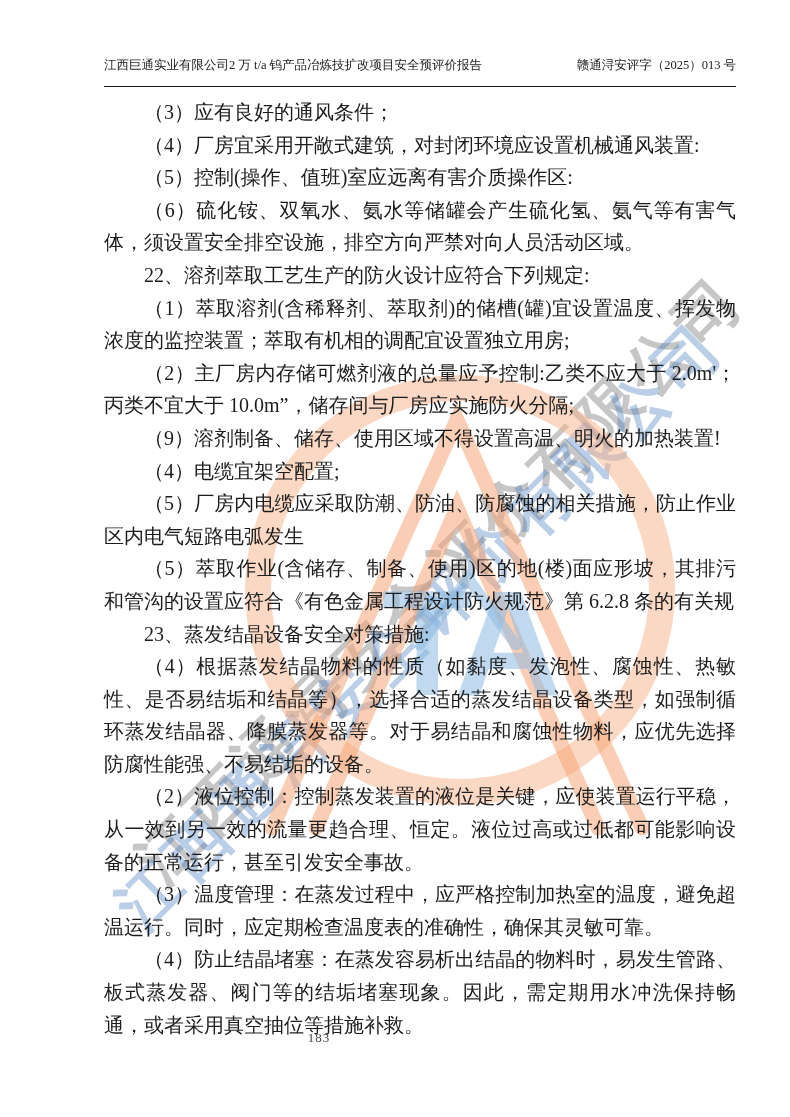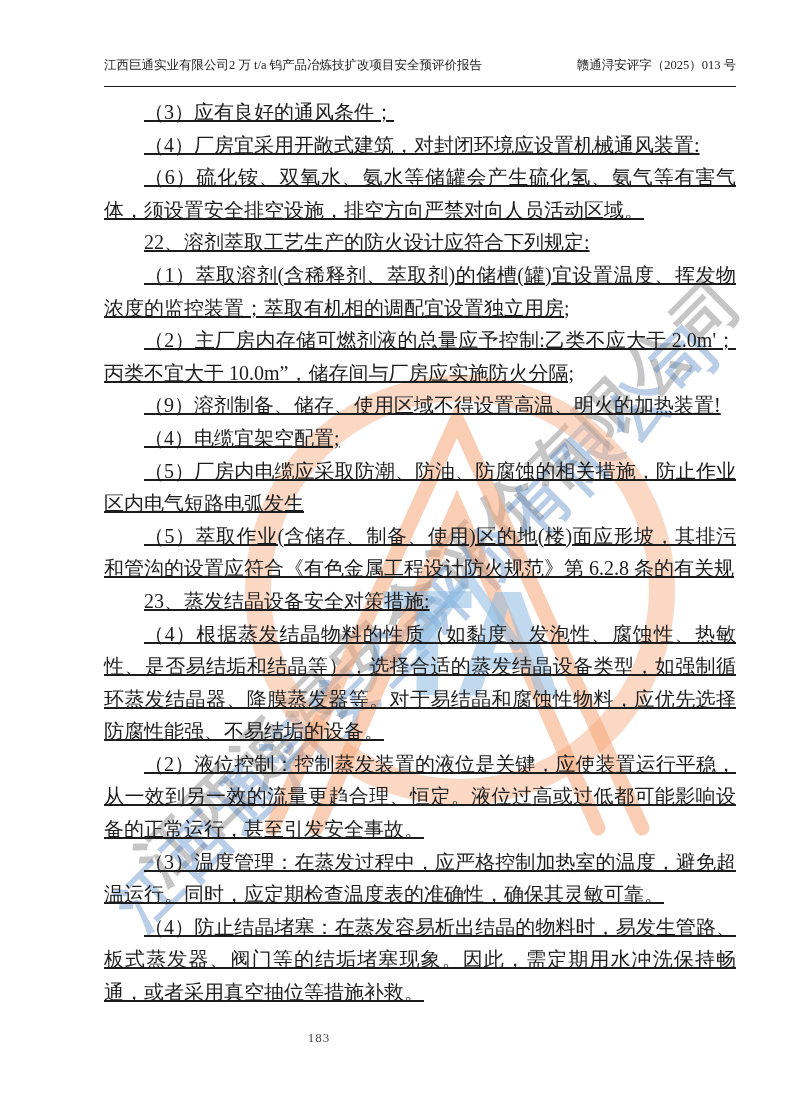--- a/index.html
+++ b/index.html
@@ -18,21 +18,21 @@
     display:flex;justify-content:space-between;align-items:flex-start;
     font-size:12.5px;color:#222;z-index:2;
   }
   #header-rule{
     position:absolute;left:104px;top:86px;width:632px;height:0;
     border-top:1.6px solid #1a1a1a;z-index:2;
   }
   
   #doc-body{
     position:absolute;left:104px;top:96px;width:632px;z-index:2;
-    font-size:20px;line-height:32.6px;text-align:justify;text-decoration:underline;
+    font-size:20px;line-height:32.6px;text-align:justify;
   }
   #doc-body p{margin:0;text-indent:2em;word-break:break-all;}
   
   #footer{
     position:absolute;left:0;top:1030px;width:638px;text-align:center;
     font-size:13px;letter-spacing:1px;color:#444;z-index:2;
   }
   
   #watermark{position:absolute;inset:0;z-index:1;pointer-events:none;}
   #wm-ring{
@@ -75,20 +75,21 @@
 
   <div id="header">
     <span>江西巨通实业有限公司2 万 t/a 钨产品冶炼技扩改项目安全预评价报告</span>
     <span>赣通浔安评字（2025）013 号</span>
   </div>
   <div id="header-rule"></div>
 
   <div id="doc-body">
       <p>（3）应有良好的通风条件；</p>
       <p>（4）厂房宜采用开敞式建筑，对封闭环境应设置机械通风装置:</p>
+      <p>（5）控制(操作、值班)室应远离有害介质操作区:</p>
       <p>（6）硫化铵、双氧水、氨水等储罐会产生硫化氢、氨气等有害气体，须设置安全排空设施，排空方向严禁对向人员活动区域。</p>
       <p>22、溶剂萃取工艺生产的防火设计应符合下列规定:</p>
       <p>（1）萃取溶剂(含稀释剂、萃取剂)的储槽(罐)宜设置温度、挥发物浓度的监控装置；萃取有机相的调配宜设置独立用房;</p>
       <p>（2）主厂房内存储可燃剂液的总量应予控制:乙类不应大于 2.0m'；丙类不宜大于 10.0m”，储存间与厂房应实施防火分隔;</p>
       <p>（9）溶剂制备、储存、使用区域不得设置高温、明火的加热装置!</p>
       <p>（4）电缆宜架空配置;</p>
       <p>（5）厂房内电缆应采取防潮、防油、防腐蚀的相关措施，防止作业区内电气短路电弧发生</p>
       <p>（5）萃取作业(含储存、制备、使用)区的地(楼)面应形坡，其排污和管沟的设置应符合《有色金属工程设计防火规范》第 6.2.8 条的有关规</p>
       <p>23、蒸发结晶设备安全对策措施:</p>
       <p>（4）根据蒸发结晶物料的性质（如黏度、发泡性、腐蚀性、热敏性、是否易结垢和结晶等），选择合适的蒸发结晶设备类型，如强制循环蒸发结晶器、降膜蒸发器等。对于易结晶和腐蚀性物料，应优先选择防腐性能强、不易结垢的设备。</p>

